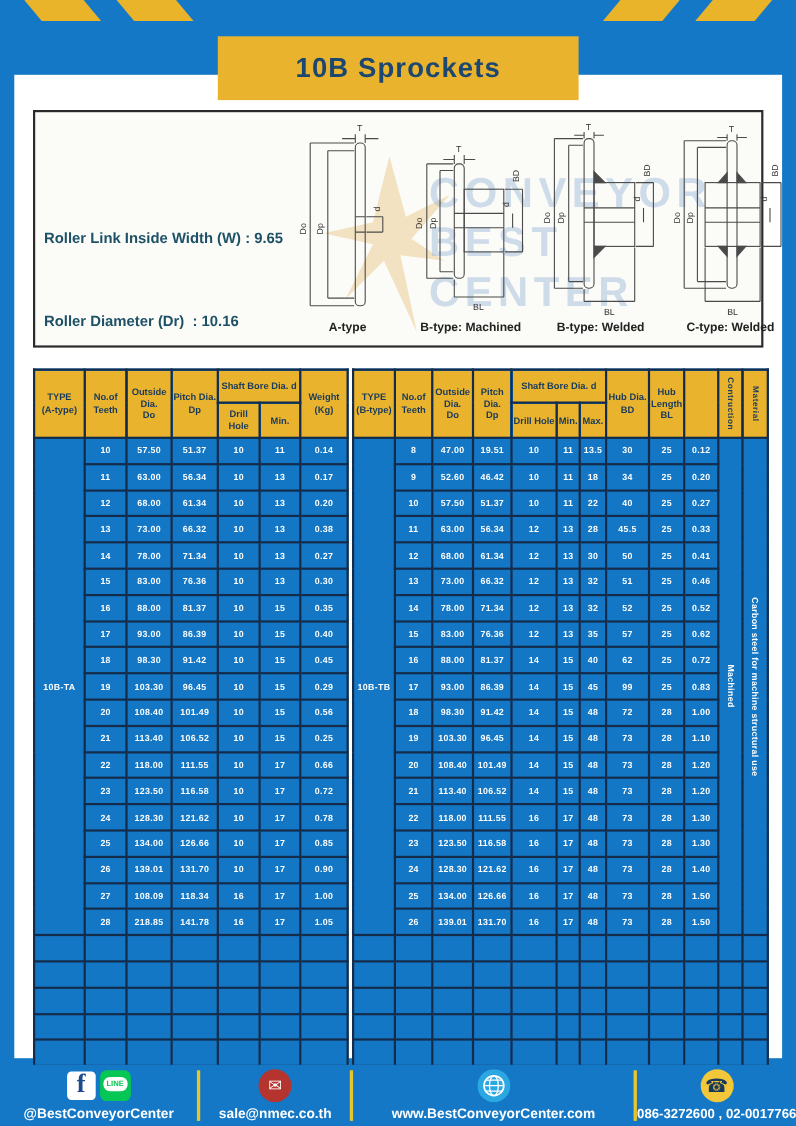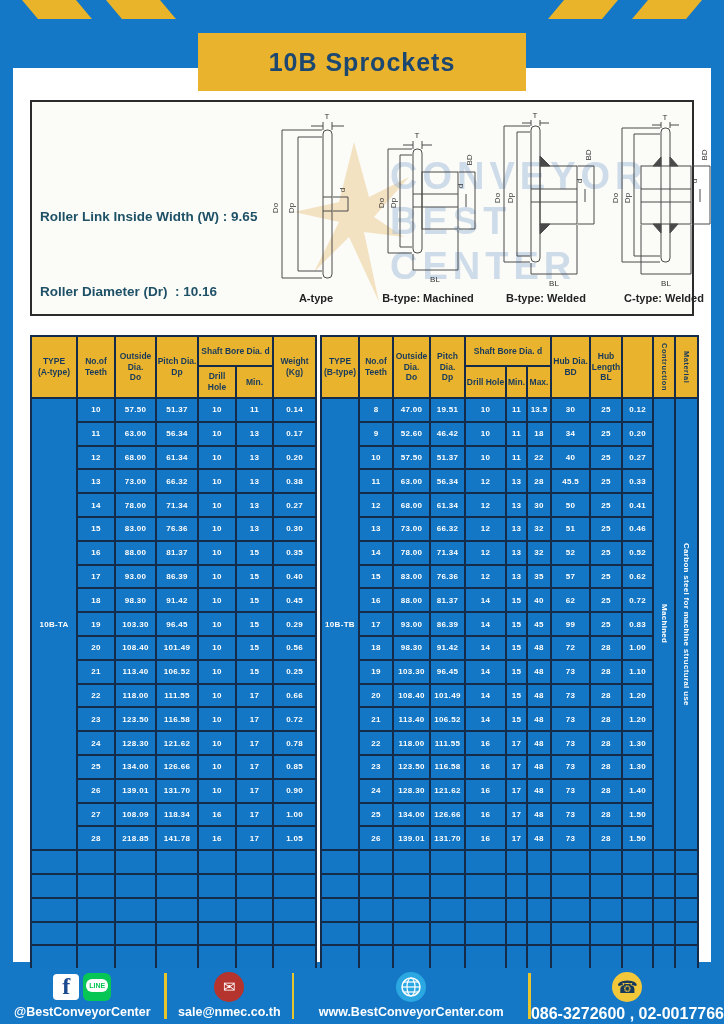--- a/index.html
+++ b/index.html
@@ -832,17 +832,17 @@
           <line x1="7.5" y1="20" x2="22.5" y2="20" stroke="#fff" stroke-width="1.2"></line>
         </svg>
       </div>
       <div class="ftext">www.BestConveyorCenter.com</div>
     </div>
     <div class="fsep"></div>
     <div class="fgroup" style="flex:1">
       <div class="iconrow">
           <div class="circicon phoneicon">☎</div>
         </div>
-      <div class="ftext" style="font-size:16px">086-3272600 , 02-0017766</div>
+      <div class="ftext" style="font-size:12px">086-3272600 , 02-0017766</div>
     </div>
   </div>
 
 </div>
 
 </body></html>

